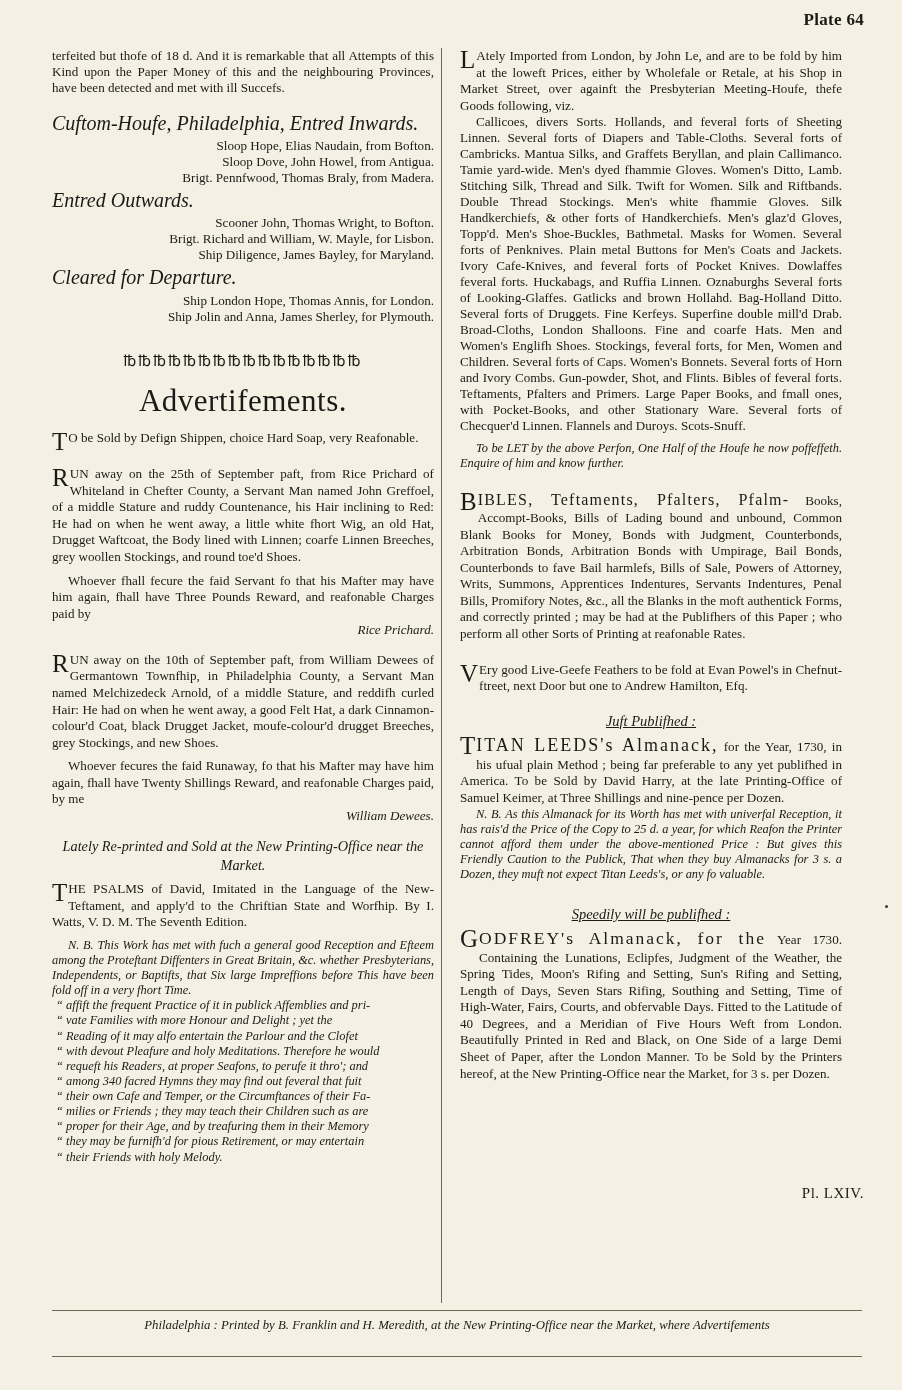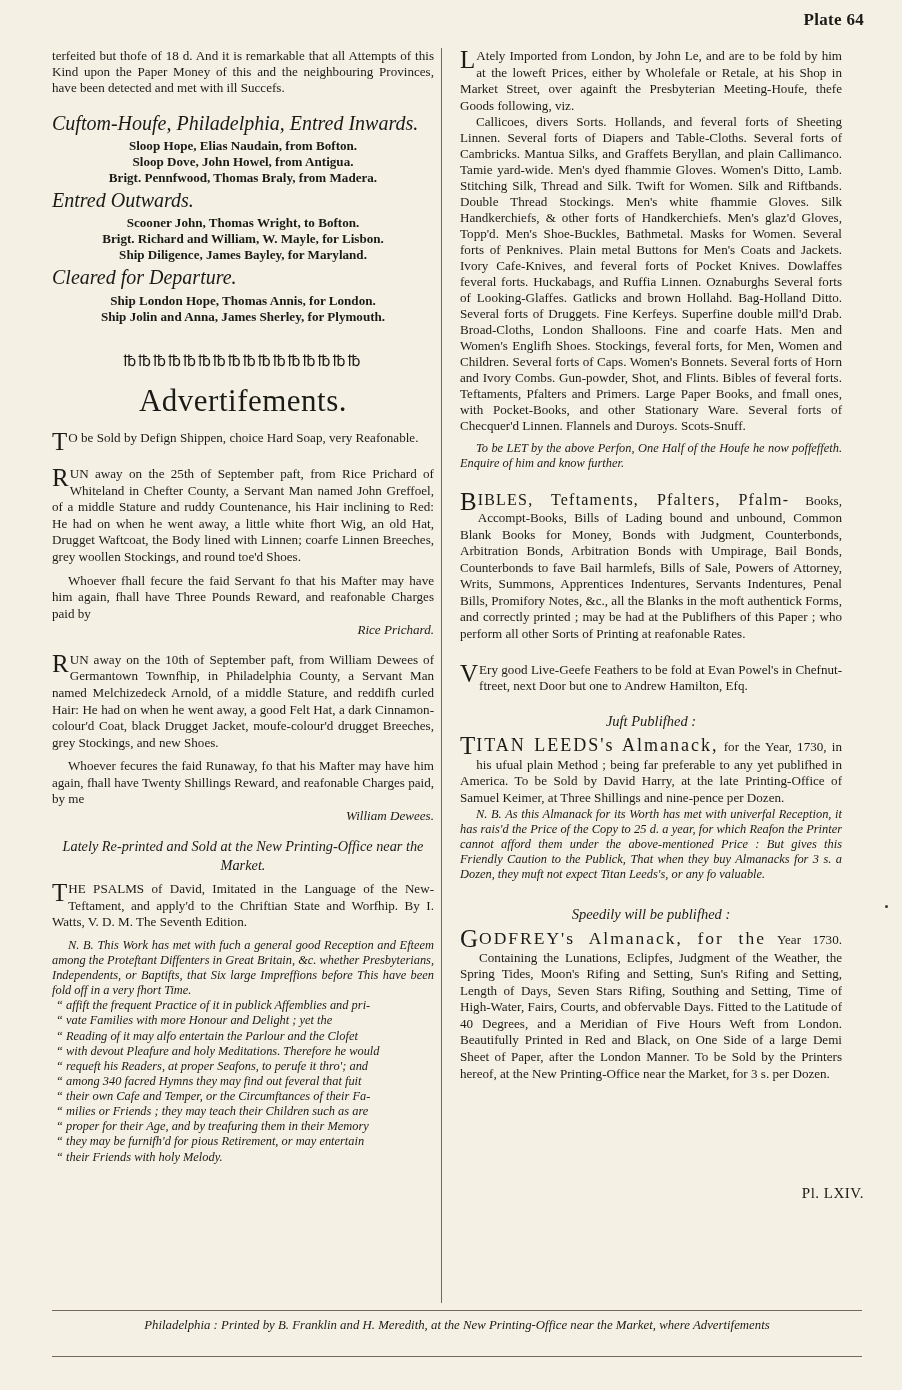--- a/index.html
+++ b/index.html
@@ -63,21 +63,21 @@
   .col-left { left: 0; }
   .col-right { left: 408px; }
 
   p { margin: 0; }
   .sp-sm { height: 7px; }
   .sp-md { height: 13px; }
   .sp-lg { height: 19px; }
 
   i, .it { font-style: italic; }
   .ctr { text-align: center; }
-  .nojust { text-align: center; font-weight: bold; }
+  .nojust { text-align: right; }
 
   
   .dropcap {
     font-size: 25px;
     line-height: 0.9;
     float: left;
     margin: 1px 1px 0 0;
     font-family: "Liberation Serif", serif;
   }
   .para-drop {
@@ -119,20 +119,21 @@
   }
   .godfrey-head {
     font-size: 17.5px;
     letter-spacing: 2px;
   }
   .subhead-it {
     text-align: center;
     font-style: italic;
     font-size: 14.5px;
     margin: 4px 0 4px 0;
+    text-decoration: underline;
   }
   .colophon {
     position: absolute;
     left: 52px;
     top: 1318px;
     width: 810px;
     font-size: 12.8px;
     line-height: 1.25;
     text-align: center;
     font-style: italic;

